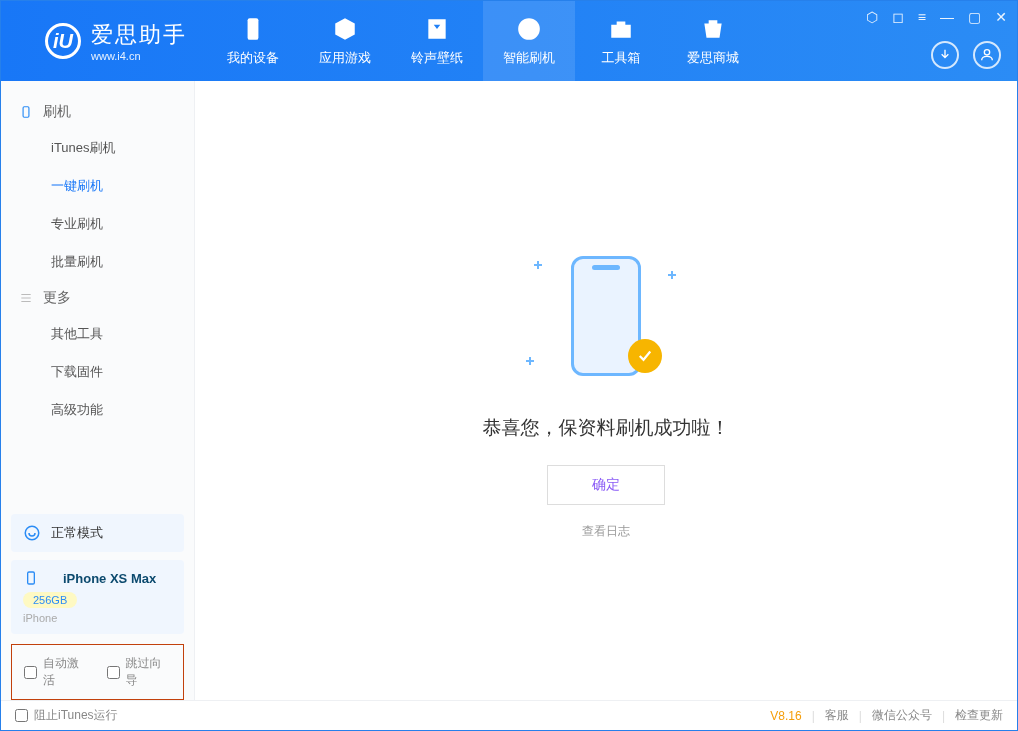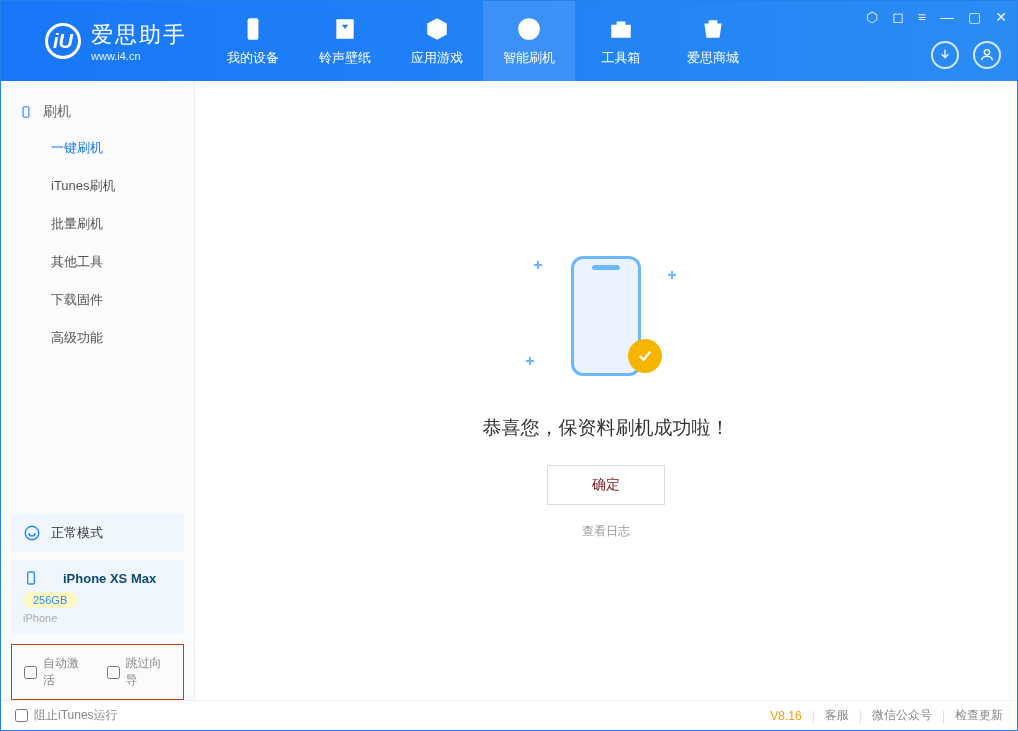--- a/index.html
+++ b/index.html
@@ -51,21 +51,21 @@
 .phone::before { content: ""; position: absolute; top: 6px; left: 50%; transform: translateX(-50%); width: 28px; height: 5px; background: #6db7ff; border-radius: 3px; }
 .check-badge { position: absolute; right: 34px; bottom: 18px; width: 34px; height: 34px; background: #f7b500; border-radius: 50%; display: flex; align-items: center; justify-content: center; }
 .check-badge svg { width: 18px; height: 18px; stroke: #fff; stroke-width: 3; fill: none; }
 .sparkle { position: absolute; width: 8px; height: 8px; color: #6db7ff; }
 .sparkle.s1 { top: 20px; left: 18px; } .sparkle.s2 { top: 30px; right: 20px; } .sparkle.s3 { bottom: 26px; left: 10px; }
 .sparkle::before, .sparkle::after { content: ""; position: absolute; background: currentColor; }
 .sparkle::before { left: 3px; top: 0; width: 2px; height: 8px; }
 .sparkle::after { top: 3px; left: 0; width: 8px; height: 2px; }
 
 .success-msg { font-size: 19px; color: #333; margin-top: 24px; }
-.ok-btn { margin-top: 24px; border: 1px solid #ddd; background: #fff; padding: 10px 44px; font-size: 14px; color: #7f1d1d; cursor: pointer; }
+.ok-btn { margin-top: 24px; border: 1px solid #ddd; background: #fff; padding: 10px 44px; font-size: 14px; color: #8b5cf6; cursor: pointer; }
 .view-log { margin-top: 18px; font-size: 12px; color: #999; cursor: pointer; text-align: center; }
 
 .footer { height: 30px; border-top: 1px solid #eef0f3; display: flex; align-items: center; padding: 0 14px; font-size: 12px; color: #888; }
 .footer label { display: flex; align-items: center; gap: 6px; cursor: pointer; }
 .footer-right { margin-left: auto; display: flex; align-items: center; gap: 10px; }
 .footer-right .ver { color: #f59e0b; text-align: center; }
 .footer-right .sep { color: #ddd; }
 .footer-right a { color: #888; cursor: pointer; }
 </style>
 </head>
@@ -84,32 +84,32 @@
       <span class="nav-icon">
           <svg viewBox="0 0 24 24">
             <rect x="7" y="2" width="10" height="20" rx="2"></rect>
           </svg>
         </span>
       <span>我的设备</span>
     </div>
     <div class="nav-item">
       <span class="nav-icon">
           <svg viewBox="0 0 24 24">
+            <path d="M12 2l9 5v10l-9 5-9-5V7z"></path>
+          </svg>
+        </span>
+      <span>应用游戏</span>
+    </div>
+    <div class="nav-item">
+      <span class="nav-icon">
+          <svg viewBox="0 0 24 24">
             <path d="M4 3h16v18H4z M9 8l3 4 3-4"></path>
           </svg>
         </span>
       <span>铃声壁纸</span>
-    </div>
-    <div class="nav-item">
-      <span class="nav-icon">
-          <svg viewBox="0 0 24 24">
-            <path d="M12 2l9 5v10l-9 5-9-5V7z"></path>
-          </svg>
-        </span>
-      <span>应用游戏</span>
     </div>
     <div class="nav-item active">
       <span class="nav-icon">
           <svg viewBox="0 0 24 24">
             <path d="M12 2a10 10 0 100 20 10 10 0 000-20zm0 4l2 4-4 2 2 4 4-2-2-4 4-2-2-4z"></path>
           </svg>
         </span>
       <span>智能刷机</span>
     </div>
     <div class="nav-item">
@@ -154,23 +154,30 @@
 
 <div class="body">
   <div class="sidebar">
     <div class="section-header">
       <svg viewBox="0 0 24 24" fill="none" stroke="#2b8cf5" stroke-width="2">
           <rect x="7" y="3" width="10" height="18" rx="2"></rect>
         </svg>
       <span>刷机</span>
     </div>
     <div class="section-items">
+      <div class="sidebar-item">iTunes刷机</div>
       <div class="sidebar-item active">一键刷机</div>
-      <div class="sidebar-item">iTunes刷机</div>
+      <div class="sidebar-item">专业刷机</div>
       <div class="sidebar-item">批量刷机</div>
+    </div>
+    <div class="section-header">
+      <svg viewBox="0 0 24 24" fill="none" stroke="#bbb" stroke-width="2">
+          <path d="M4 6h16M4 12h16M4 18h16"></path>
+        </svg>
+      <span>更多</span>
     </div>
     <div class="section-items">
       <div class="sidebar-item">其他工具</div>
       <div class="sidebar-item">下载固件</div>
       <div class="sidebar-item">高级功能</div>
     </div>
 
     <div class="device-status">
       <div class="status-row">
         <svg class="icon" viewBox="0 0 24 24" fill="none" stroke="#2b8cf5" stroke-width="2">

